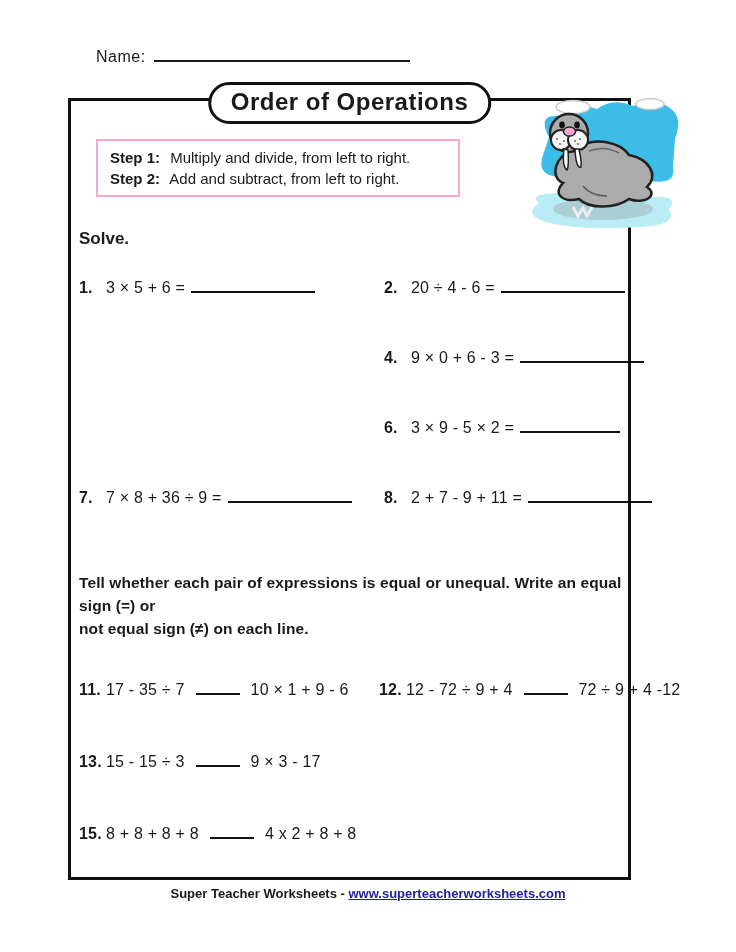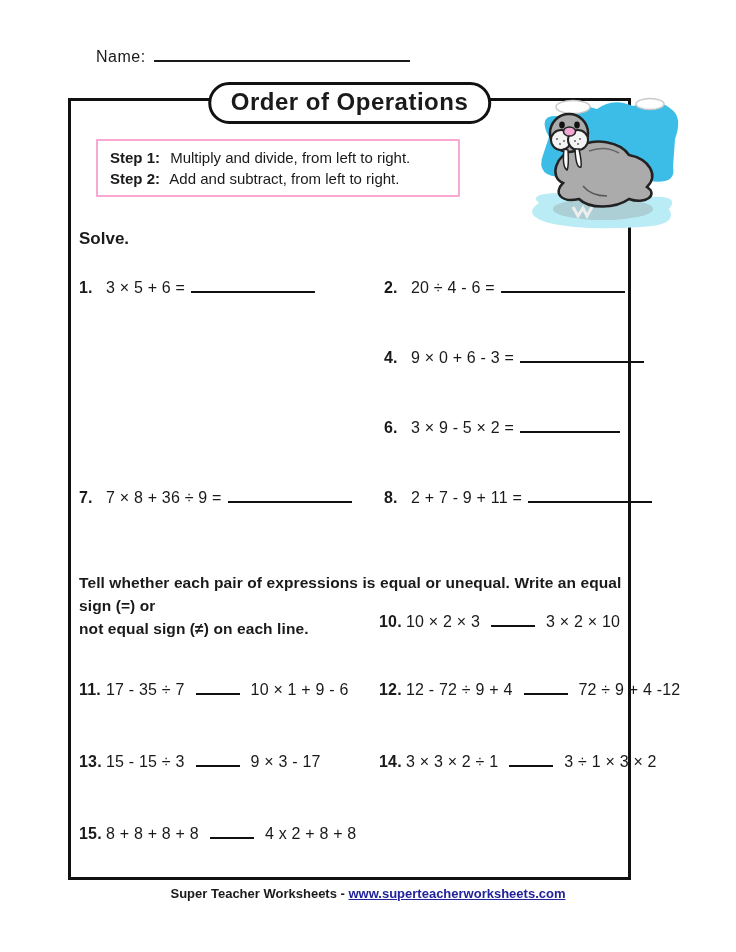--- a/index.html
+++ b/index.html
@@ -114,27 +114,25 @@
     <div class="problem" style="left:313px;top:318px"><span class="pnum">6.</span><span>3 × 9 - 5 × 2 =</span><span class="ansline" style="width:100px"></span></div>
 
     <div class="problem" style="left:8px;  top:388px"><span class="pnum">7.</span><span>7 × 8 + 36 ÷ 9 =</span><span class="ansline"></span></div>
     <div class="problem" style="left:313px;top:388px"><span class="pnum">8.</span><span>2 + 7 - 9 + 11 =</span><span class="ansline"></span></div>
 
     <div class="instructions">
       <div>Tell whether each pair of expressions is equal or unequal.  Write an equal sign (=) or</div>
       <div>not equal sign (≠) on each line.</div>
     </div>
 
-    <div class="problem" style="left:308px;top:512px"><span class="pnum">10.</span><span>10 × 2 × 3</span><span class="cmpline"></span><span>3 × 2 × 10</span></div>
 
     <div class="problem" style="left:8px;  top:580px"><span class="pnum">11.</span><span>17 - 35 ÷ 7</span><span class="cmpline"></span><span>10 × 1 + 9 - 6</span></div>
     <div class="problem" style="left:308px;top:580px"><span class="pnum">12.</span><span>12 - 72 ÷ 9 + 4</span><span class="cmpline"></span><span>72 ÷ 9 + 4 -12</span></div>
 
     <div class="problem" style="left:8px;  top:652px"><span class="pnum">13.</span><span>15 - 15 ÷ 3</span><span class="cmpline"></span><span>9 × 3 - 17</span></div>
-    <div class="problem" style="left:308px;top:652px"><span class="pnum">14.</span><span>3 × 3 × 2 ÷ 1</span><span class="cmpline"></span><span>3 ÷ 1 × 3 × 2</span></div>
 
     <div class="problem" style="left:8px;  top:724px"><span class="pnum">15.</span><span>8 + 8 + 8 + 8</span><span class="cmpline"></span><span>4 x 2 + 8 + 8</span></div>
 
   </div>
 
   <div class="footer">
     <span>Super Teacher Worksheets - </span><a>www.superteacherworksheets.com</a>
   </div>
 
 </div>

